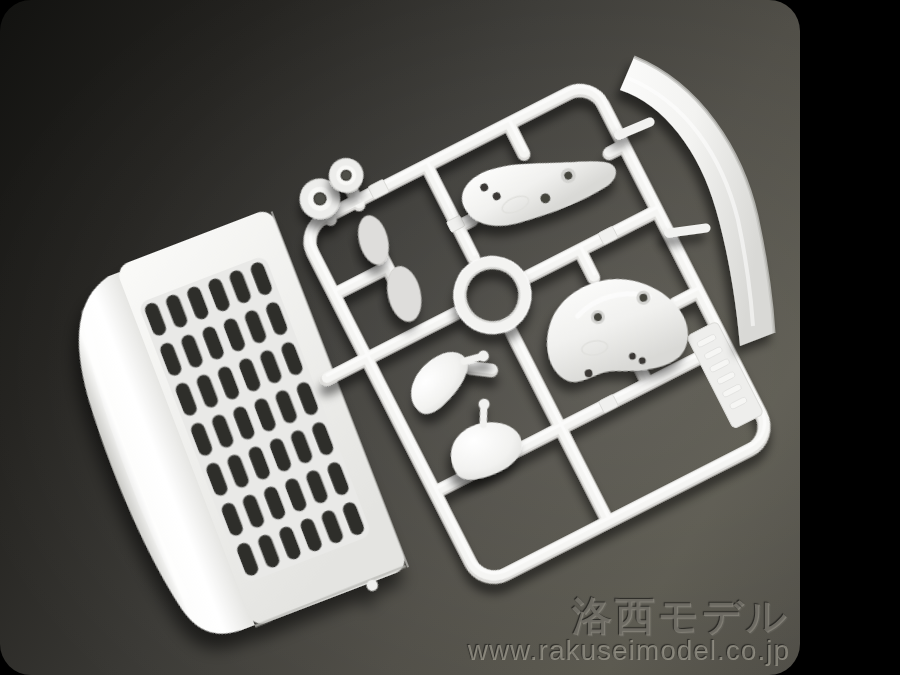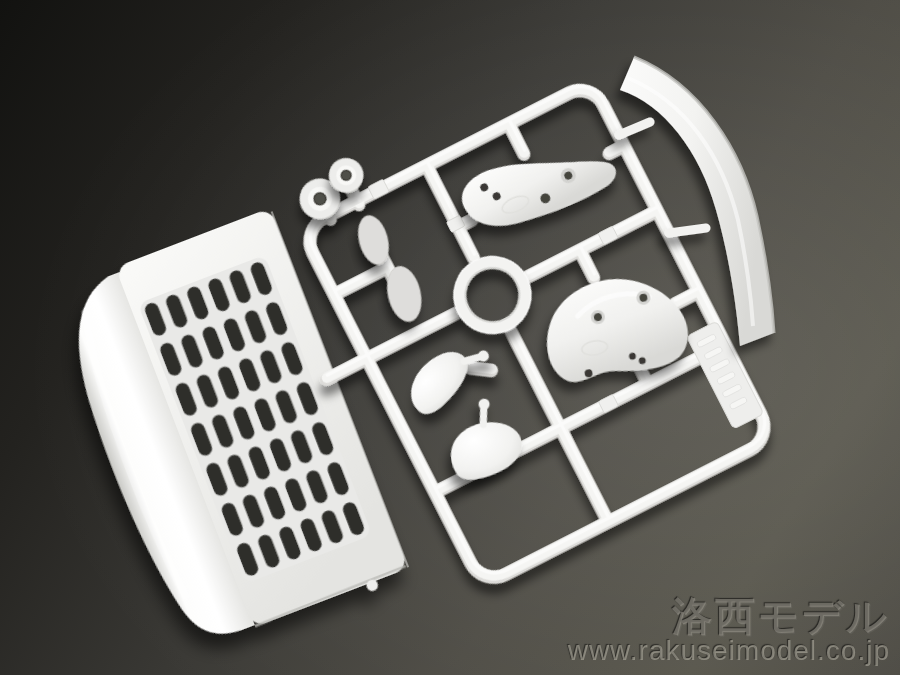--- a/index.html
+++ b/index.html
@@ -1,21 +1,22 @@
 <!DOCTYPE html>
 <html><head>
 <meta charset="utf-8">
 <style>
   html,body{margin:0;padding:0;background:#000;}
   .stage{
-    position:relative;width:900px;height:675px;overflow:hidden;
+    position:relative;width:800px;height:675px;overflow:hidden;
     background:
       radial-gradient(1100px 800px at 78% 55%, rgba(255,255,255,0.10), rgba(0,0,0,0) 62%),
       linear-gradient(122deg,#121210 0%,#23221f 22%,#3a3935 45%,#4c4a43 66%,#555349 84%,#4a4841 100%);
     font-family:"Liberation Sans",sans-serif;
+    border-radius:31px;
   }
   .stage svg{position:absolute;left:0;top:0;}
   .watermark{position:absolute;right:10px;bottom:8px;text-align:right;user-select:none;}
   .wm-brand{
     font-family:"Liberation Sans",sans-serif;font-weight:700;font-size:40px;line-height:1.05;
     color:rgba(152,149,138,0.60);letter-spacing:3px;
     text-shadow:-1px -1px 1px rgba(0,0,0,0.55), 1px 1px 1px rgba(255,255,255,0.07);
   }
   .wm-url{
     font-family:Liberation Sans, sans-serif;font-size:28px;line-height:1.1;

